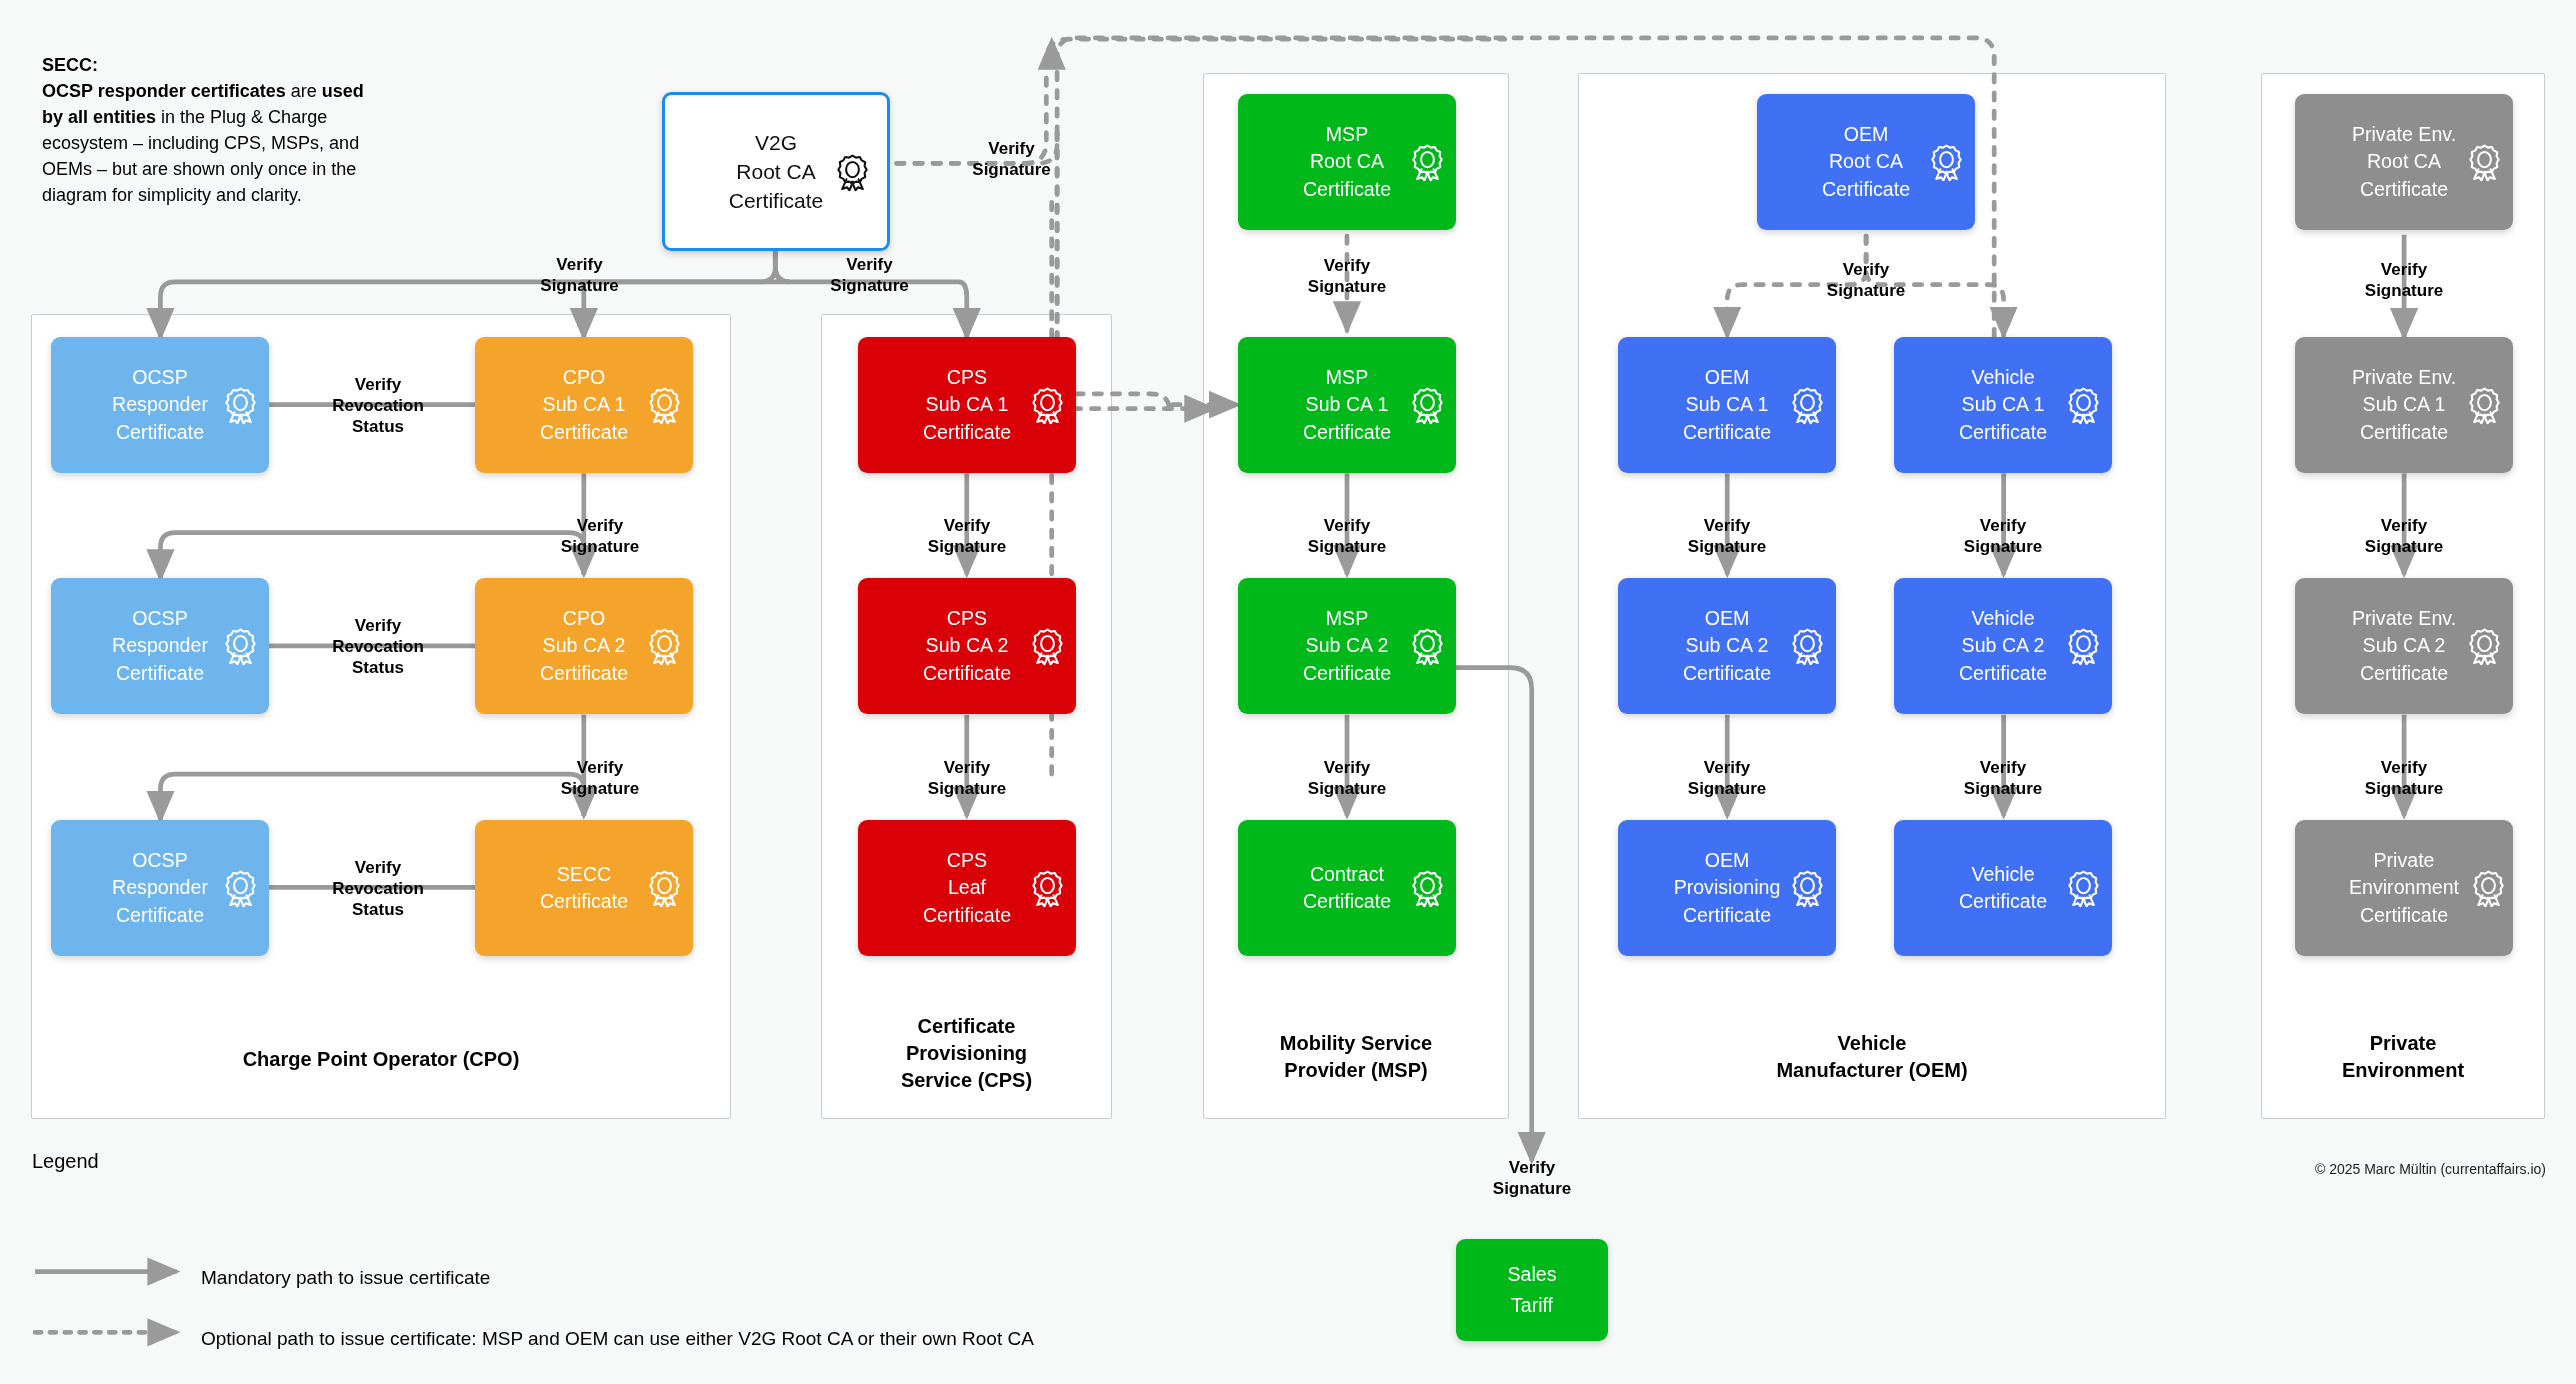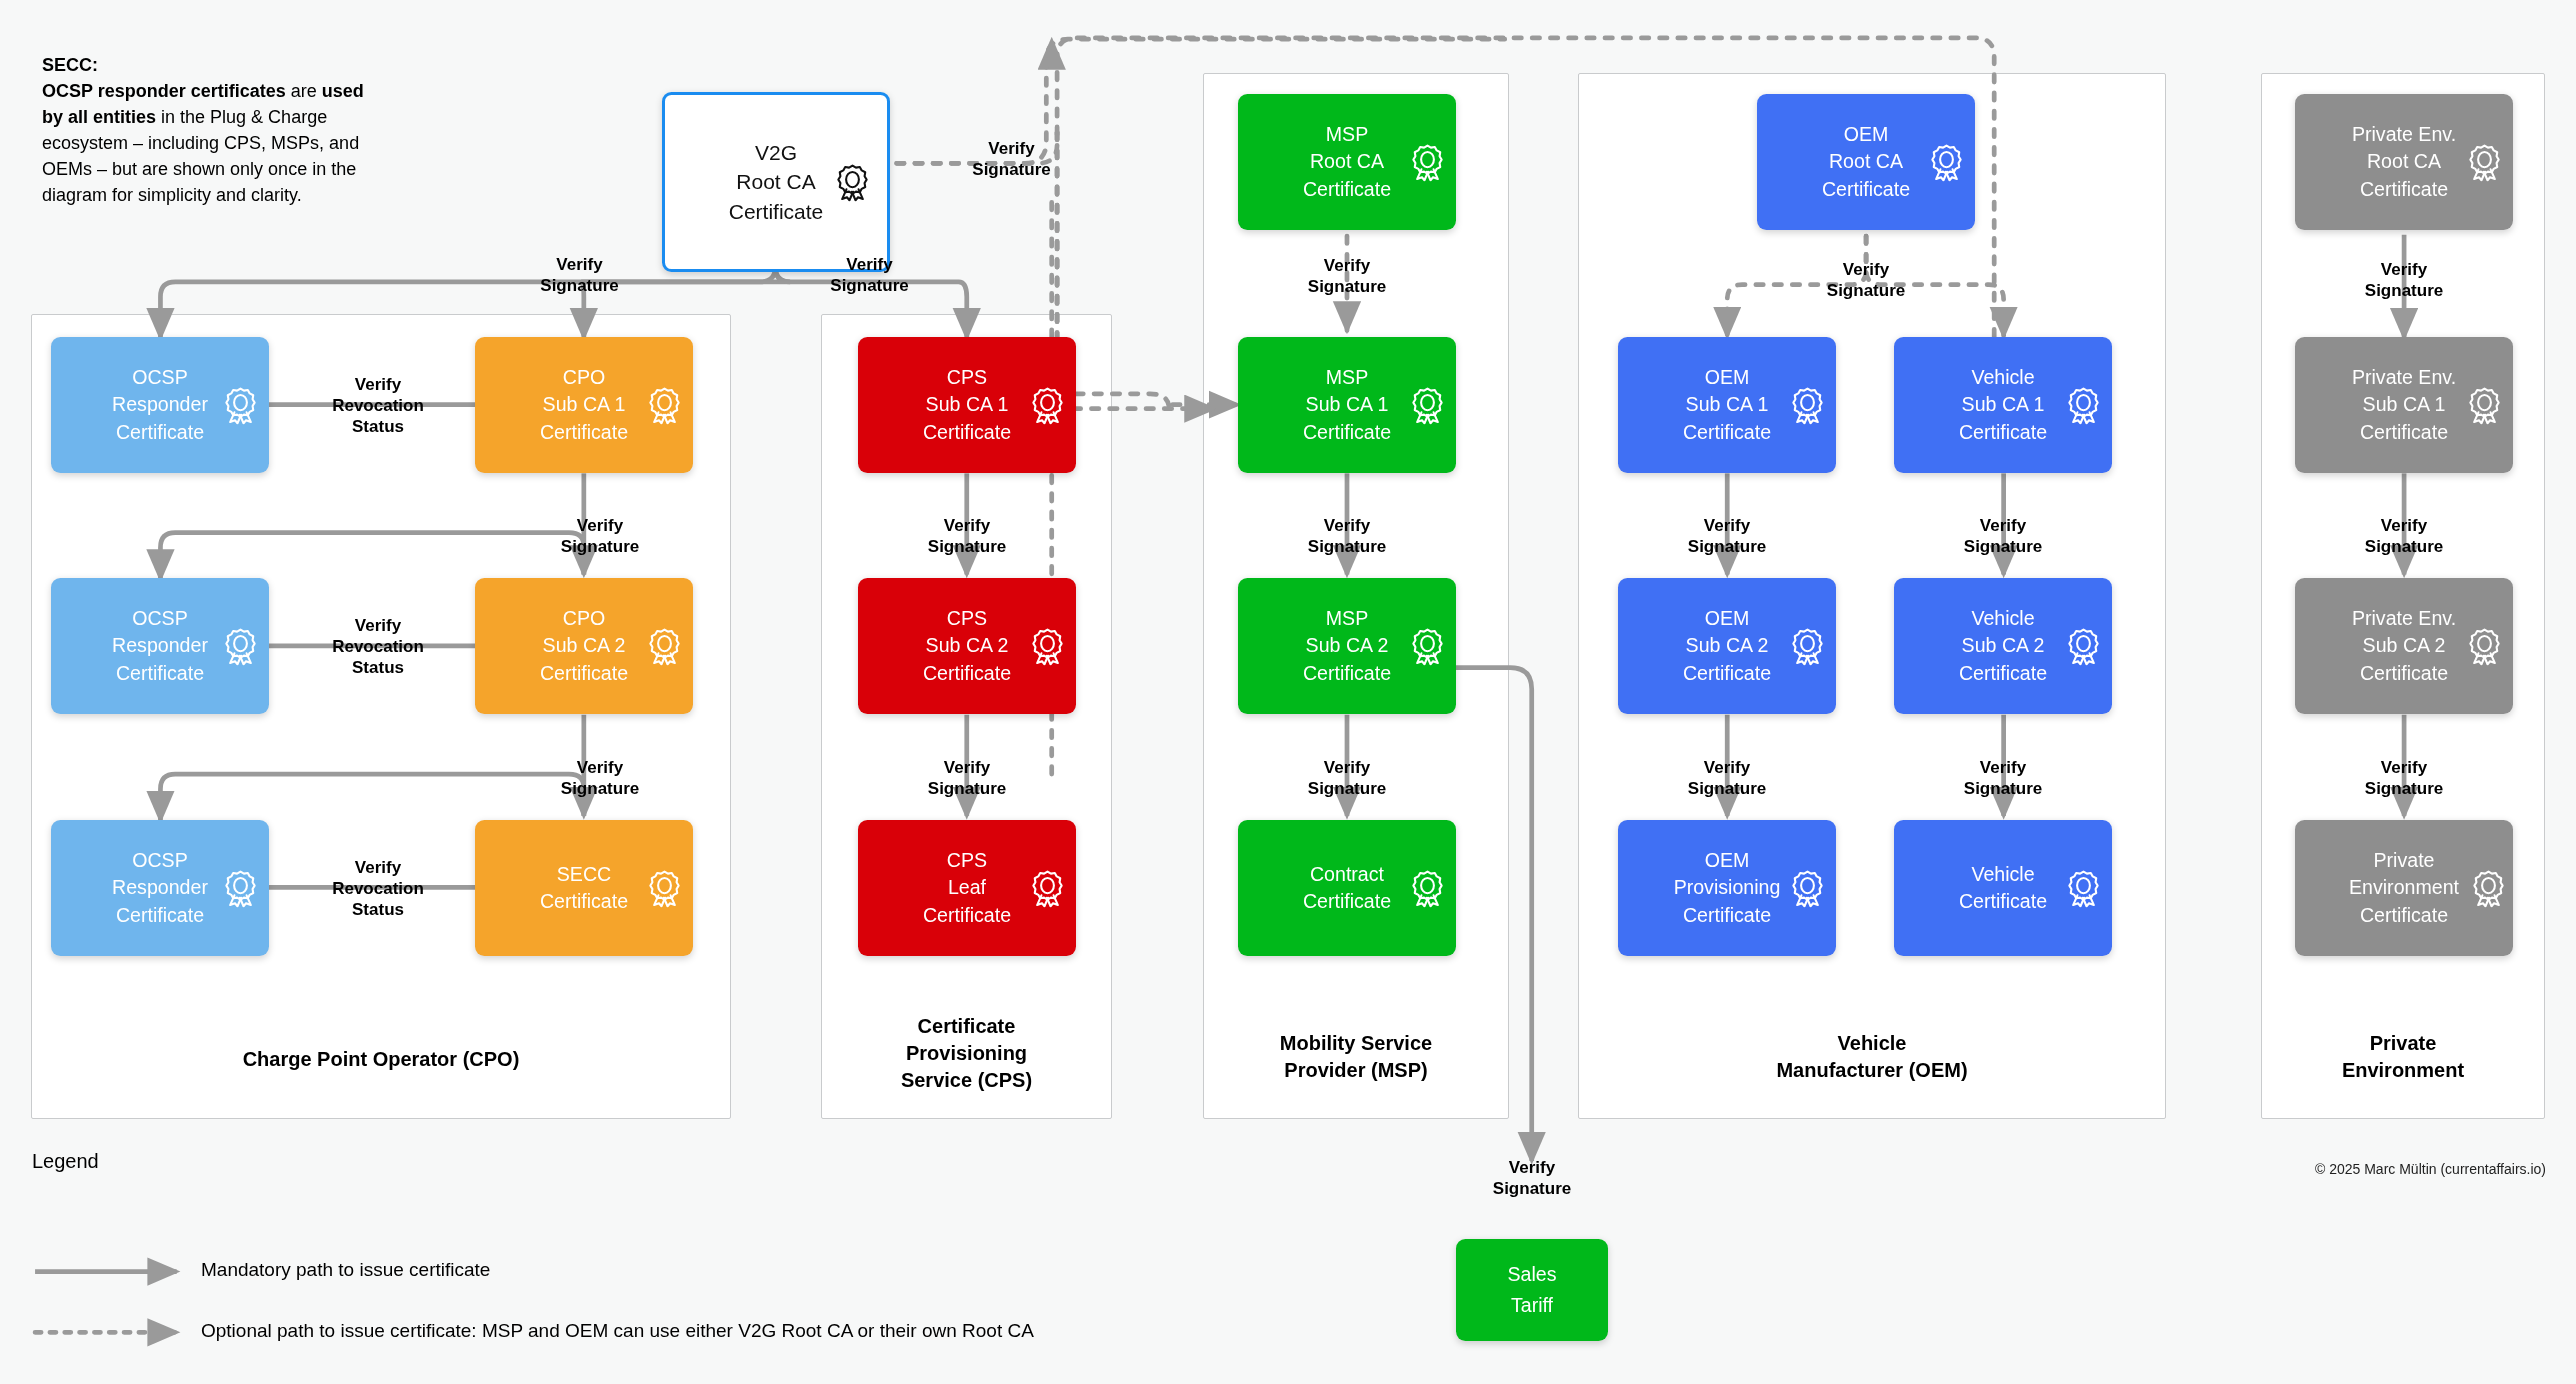--- a/index.html
+++ b/index.html
@@ -79,21 +79,21 @@
   
   #wires { position: absolute; left: 0; top: 0; width: 2576px; height: 1385px; pointer-events: none; }
 
   
   .legend-title {
     position: absolute; left: 32px; top: 1150px;
     font-size: 20px; color: #000;
   }
   .legend-text {
     position: absolute;
-    font-size: 19px; color: #000;
+    font-size: 19px; color: #000; margin-top: 8px;
   }
 
   .copyright {
     position: absolute; right: 30px; top: 1161px;
     font-size: 14px; color: #222;
   }
 </style>
 </head>
 <body>
 
@@ -187,21 +187,21 @@
     </g>
 
     <g fill="none" stroke="#9a9a9a" stroke-width="7" marker-end="url(#ah)">
       <path d="M52,1886 L262,1886"></path>
     </g>
     <g fill="none" stroke="#9a9a9a" stroke-width="7" stroke-dasharray="9 13" stroke-linecap="round" marker-end="url(#ah)">
       <path d="M52,1976 L262,1976"></path>
     </g>
   </svg>
 
-  <div class="cert root-v2g" style="left:662px; top:92px; width:228px; height:180px;">
+  <div class="cert root-v2g" style="left:662px; top:92px; width:228px; height:159px;">
     <span class="txt">V2G
 Root CA
 Certificate</span>
     <svg class="ico" viewBox="0 0 64 64" style="right:15px;">
       <g fill="none" stroke="#111" stroke-width="3.4" stroke-linejoin="round" stroke-linecap="round">
         <path d="M32 5 l5.6 3.4 6.4-1.1 3.1 5.7 5.8 3 -1.1 6.5 3.4 5.6 -3.4 5.6 1.1 6.5 -5.8 3 -3.1 5.7 -6.4-1.1 -5.6 3.4 -5.6-3.4 -6.4 1.1 -3.1-5.7 -5.8-3 1.1-6.5 -3.4-5.6 3.4-5.6 -1.1-6.5 5.8-3 3.1-5.7 6.4 1.1z"></path>
         <ellipse cx="32" cy="28" rx="10.5" ry="12.5"></ellipse>
         <path d="M22 44 L15 60 L23 57 L27 62 L33 48"></path>
         <path d="M42 44 L49 60 L41 57 L37 62 L31 48"></path>
       </g>

